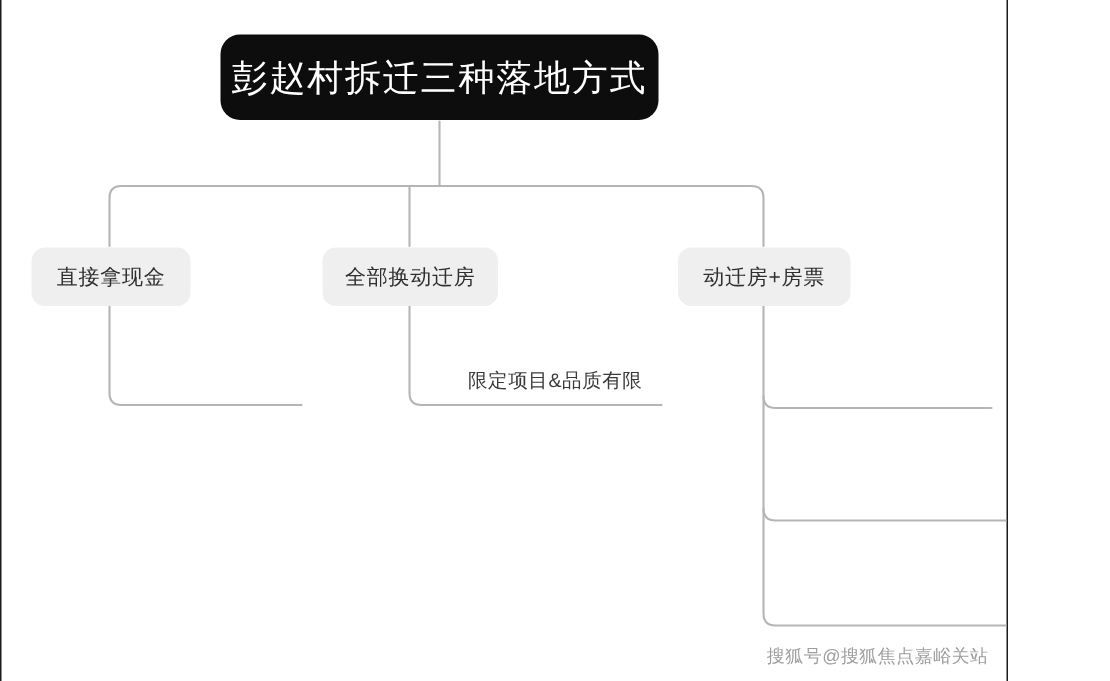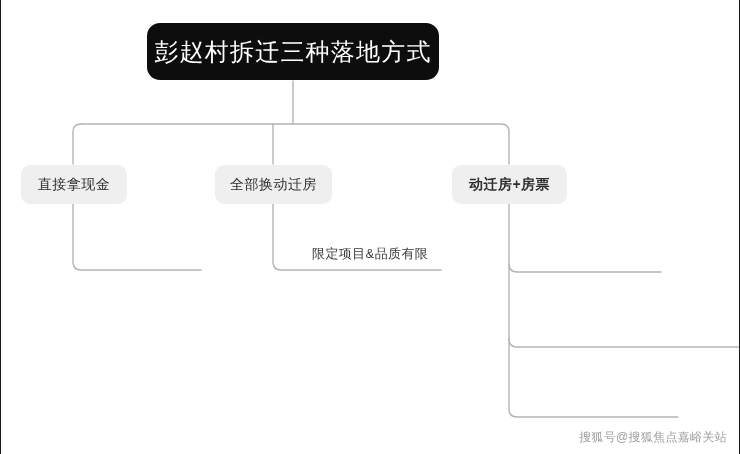--- a/index.html
+++ b/index.html
@@ -5,21 +5,21 @@
   html, body {
     margin: 0;
     padding: 0;
     background: #ffffff;
   }
   body {
     font-family: "Liberation Sans", "DejaVu Sans", sans-serif;
   }
   #canvas {
     position: relative;
-    width: 740px;
+    width: 672px;
     height: 454px;
     background: #ffffff;
     overflow: hidden;
     border-left: 1px solid #1a1a1a;
     border-right: 1px solid #1a1a1a;
     box-sizing: border-box;
   }
   #edges {
     position: absolute;
     left: 0;
@@ -63,21 +63,21 @@
     box-sizing: border-box;
   }
   .branch-label {
     color: #2e2e2e;
     font-size: 14px;
     letter-spacing: 0.5px;
     white-space: nowrap;
   }
   #branch-0 { left: 20px;  top: 165px; width: 106px; }
   #branch-1 { left: 214px; top: 165px; width: 117px; }
-  #branch-2 { left: 451px; top: 165px; width: 115px; font-weight: bold; }
+  #branch-2 { left: 451px; top: 165px; width: 115px; }
 
   
   .leaf-label {
     position: absolute;
     color: #3a3a3a;
     font-size: 13px;
     letter-spacing: 0.4px;
     white-space: nowrap;
   }
   #leaf-0 { left: 108px; top: 245px; }

